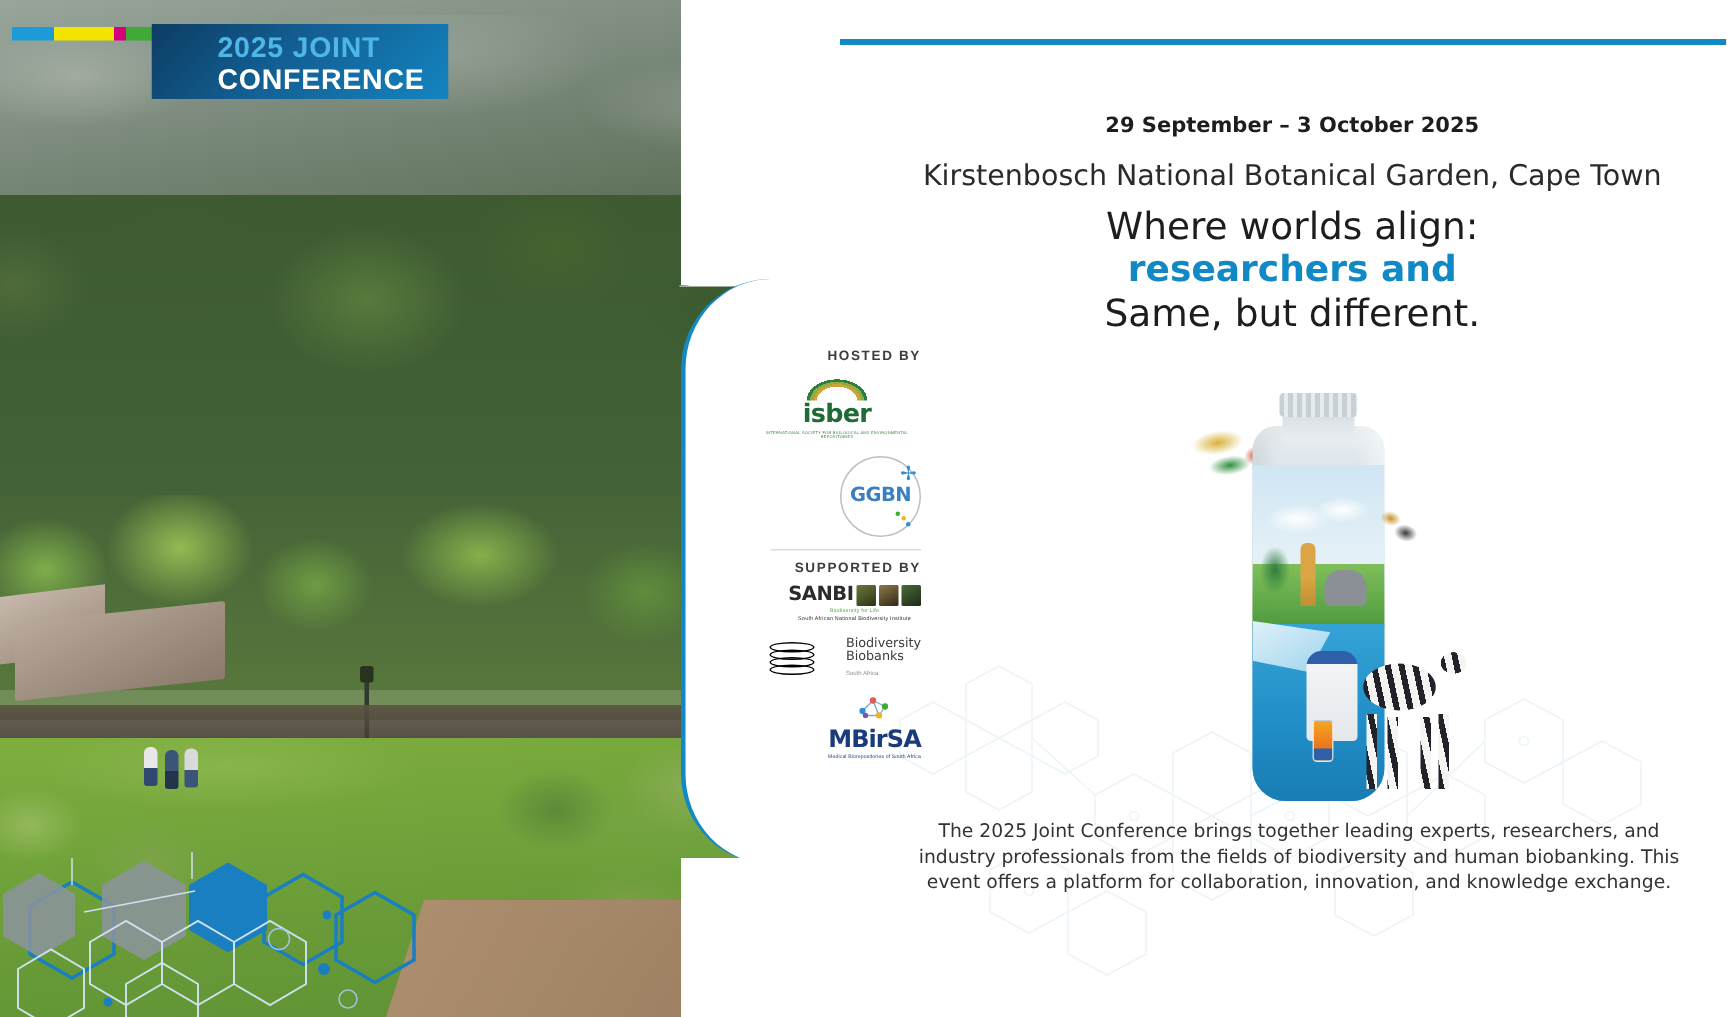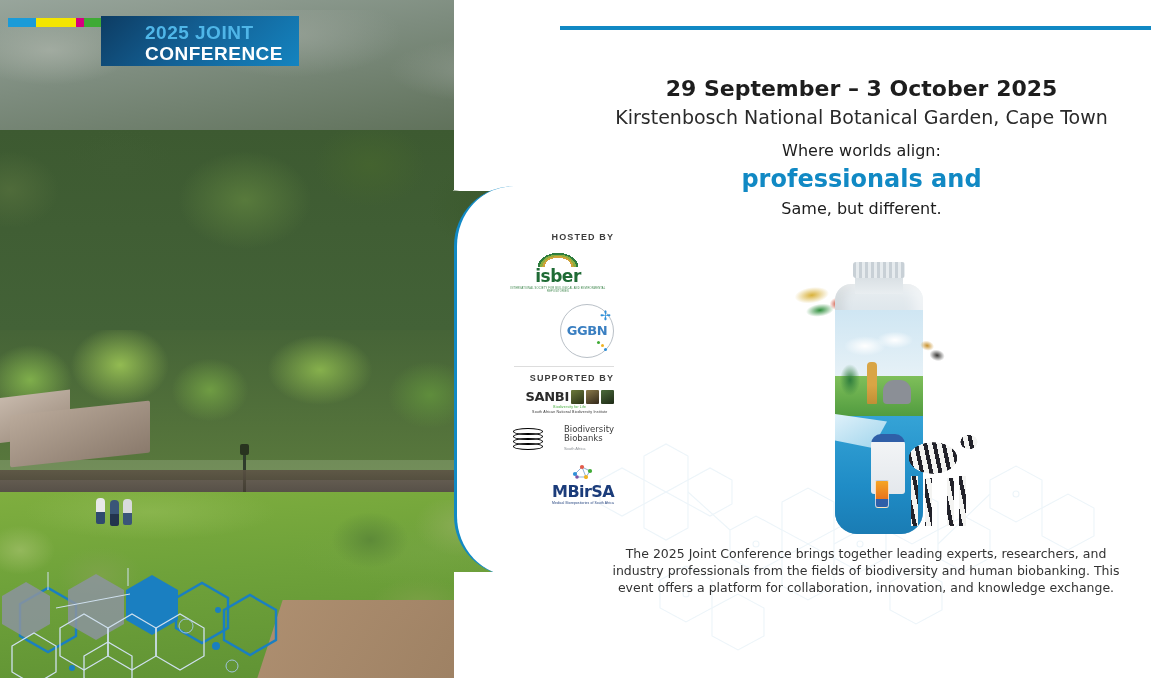--- a/index.html
+++ b/index.html
@@ -164,25 +164,25 @@
   
   .mbirsa { margin-top:10px; text-align:center; }
   .mb-mol { width:28px; height:16px; margin:0 auto 1px; position:relative; }
   .mb-word { font-size:16px; font-weight:bold; color:#1b3c7a; letter-spacing:-.6px; line-height:16px;
              font-family:"DejaVu Sans", sans-serif; }
   .mb-sub { font-size:3.4px; color:#1b3c7a; margin-top:1px; letter-spacing:.1px; }
 
   
   .content { position:absolute; left:572px; top:0; width:579px; height:678px; }
   .date { position:absolute; left:0; top:76px; width:579px; text-align:center;
-          font-size:22px; font-weight:bold; color:#1d1d1d; font-family:"DejaVu Sans", sans-serif; }
+          font-size:14px; font-weight:bold; color:#1d1d1d; font-family:"DejaVu Sans", sans-serif; }
   .venue { position:absolute; left:0; top:106px; width:579px; text-align:center;
            font-size:19px; color:#2a2a2a; font-family:"DejaVu Sans", sans-serif; }
   .headline { position:absolute; left:0; top:136px; width:579px; text-align:center; }
-  .hl-line { font-size:16px; line-height:29px; color:#1d1d1d; font-family:"DejaVu Sans", sans-serif; }
+  .hl-line { font-size:25px; line-height:29px; color:#1d1d1d; font-family:"DejaVu Sans", sans-serif; }
   .hl-accent { font-size:24px; line-height:29px; font-weight:bold; color:#1189c4;
                font-family:"DejaVu Sans", sans-serif; }
 
   
   .bottle-area { position:absolute; left:215px; top:262px; width:200px; height:275px; }
   .bottle { position:absolute; left:48px; top:22px; width:88px; height:250px;
             border-radius:16px 16px 22px 22px;
             background:linear-gradient(180deg,
               #e9eef1 0%, #dfe7ec 10%,
               #cfe3ef 22%, #bcd9e8 30%,
@@ -422,21 +422,21 @@
       <div class="mb-sub">Medical Biorepositories of South Africa</div>
     </div>
   </div>
 
   <div class="content">
     <div class="date">29 September – 3 October 2025</div>
     <div class="venue">Kirstenbosch National Botanical Garden, Cape Town</div>
 
     <div class="headline">
       <div class="hl-line">Where worlds align:</div>
-      <div class="hl-accent">professionals and</div>
+      <div class="hl-accent">researchers and</div>
       <div class="hl-line">Same, but different.</div>
     </div>
 
     <div class="bottle-area">
       <div class="parrot"></div>
       <div class="bottle">
         <div class="b-sky"></div>
         <div class="b-land"></div>
         <div class="b-tree"></div>
         <div class="b-giraffe"></div>

